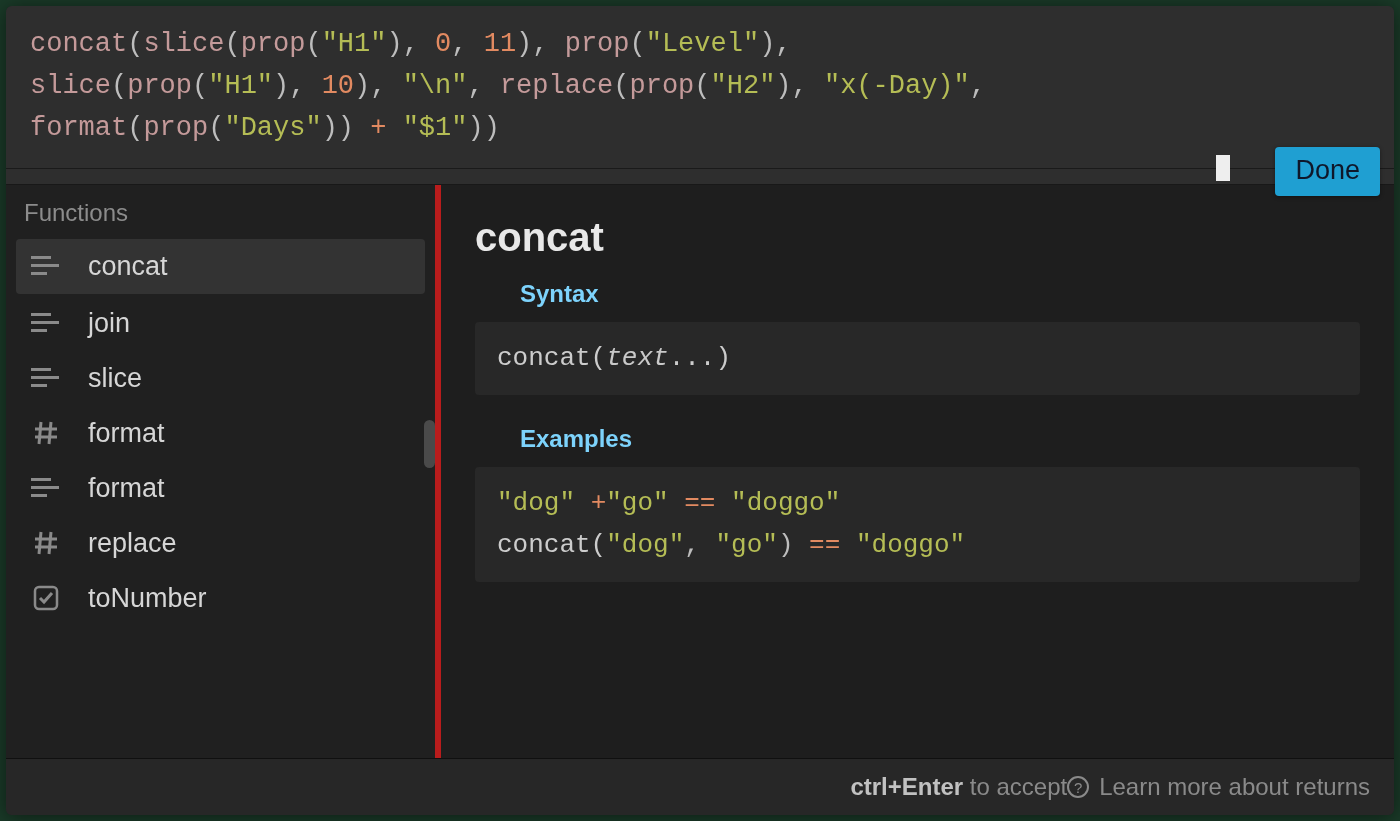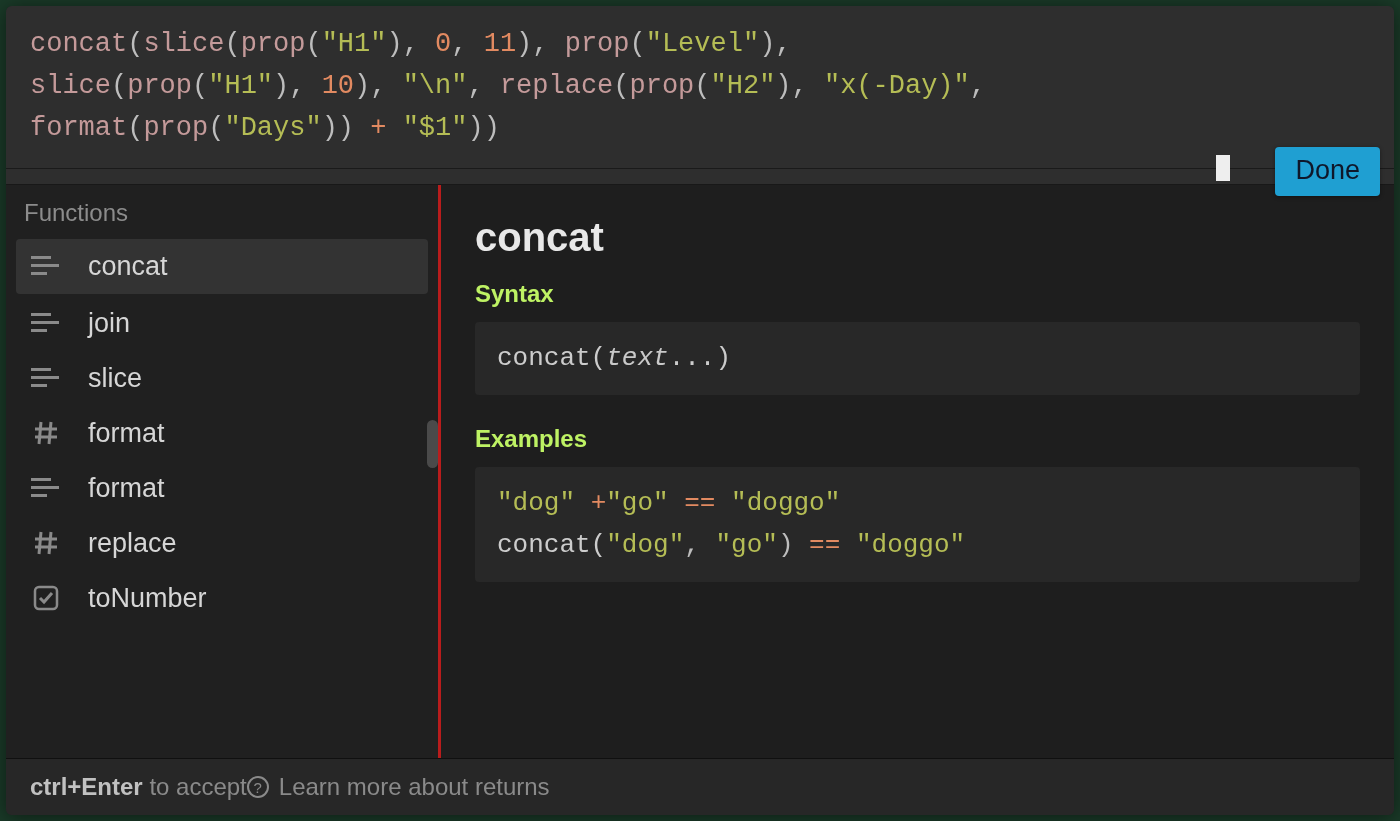--- a/index.html
+++ b/index.html
@@ -68,21 +68,21 @@
       flex: 1;
       display: flex;
       overflow: hidden;
     }
     .sidebar {
       width: 435px;
       background: #202020;
       display: flex;
       flex-direction: column;
       position: relative;
-      border-right: 3px solid #b91c1c;
+      border-right: 6px solid #b91c1c;
     }
     .sidebar-header {
       color: #8c8c8c;
       font-size: 24px;
       padding: 14px 18px 10px;
     }
     .fn-list {
       flex: 1;
       overflow: hidden;
     }
@@ -132,38 +132,39 @@
       margin-bottom: 20px;
     }
     .detail-desc {
       font-size: 26px;
       color: #bcbcbc;
       margin-bottom: 28px;
     }
     .detail-section-label {
       font-size: 24px;
       font-weight: 600;
-      color: #bef264;
+      color: #7dd3fc;
       margin-bottom: 14px;
+      margin-left: 45px;
     }
     .code-block {
       background: #282828;
       padding: 16px 22px;
       border-radius: 4px;
       font-family: "SFMono-Regular", Consolas, "Liberation Mono", Menlo, monospace;
       font-size: 26px;
       color: #cccccc;
       margin-bottom: 30px;
       line-height: 1.6;
     }
     .code-italic { font-style: italic; color: #c9c9c9; text-align: center; }
     .footer {
       display: flex;
       align-items: center;
-      justify-content: flex-start;
+      justify-content: flex-end;
       padding: 14px 24px;
       background: #272727;
       border-top: 1px solid #101010;
       color: #8a8a8a;
       font-size: 24px;
     }
     .footer .hint strong { color: #c1c1c1; font-weight: 600; }
     .footer .learn {
       display: flex;
       align-items: center;

